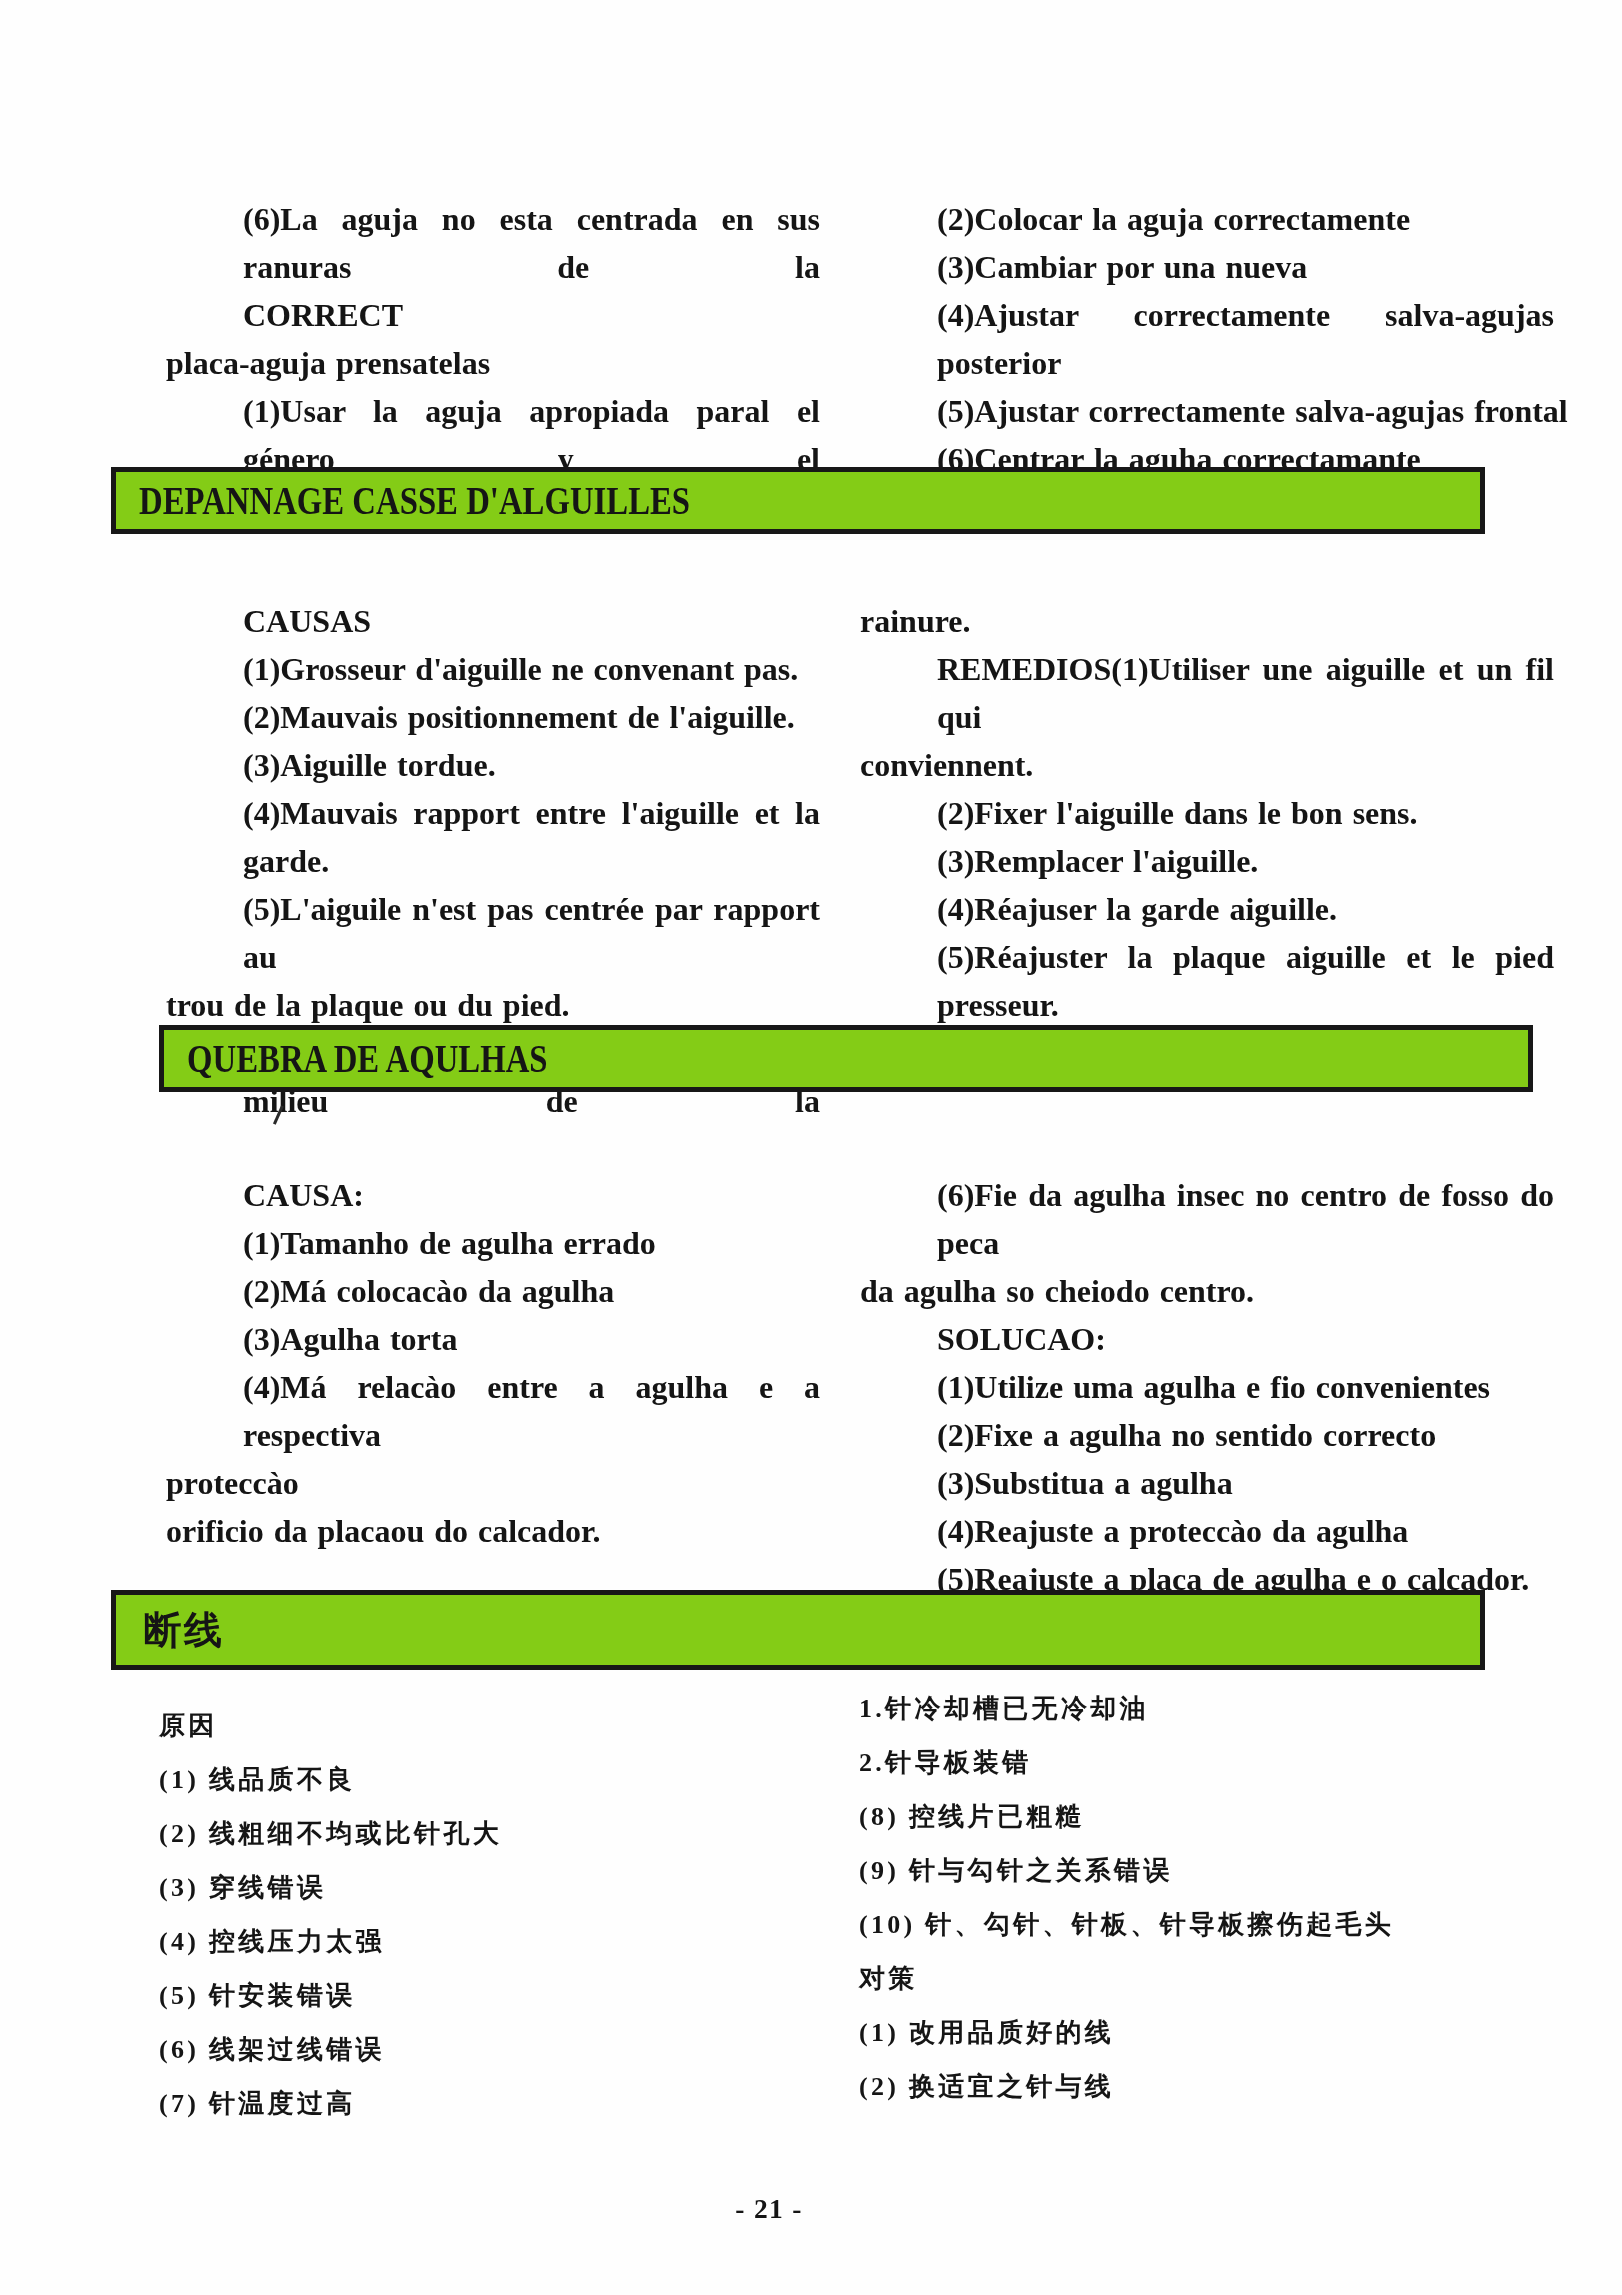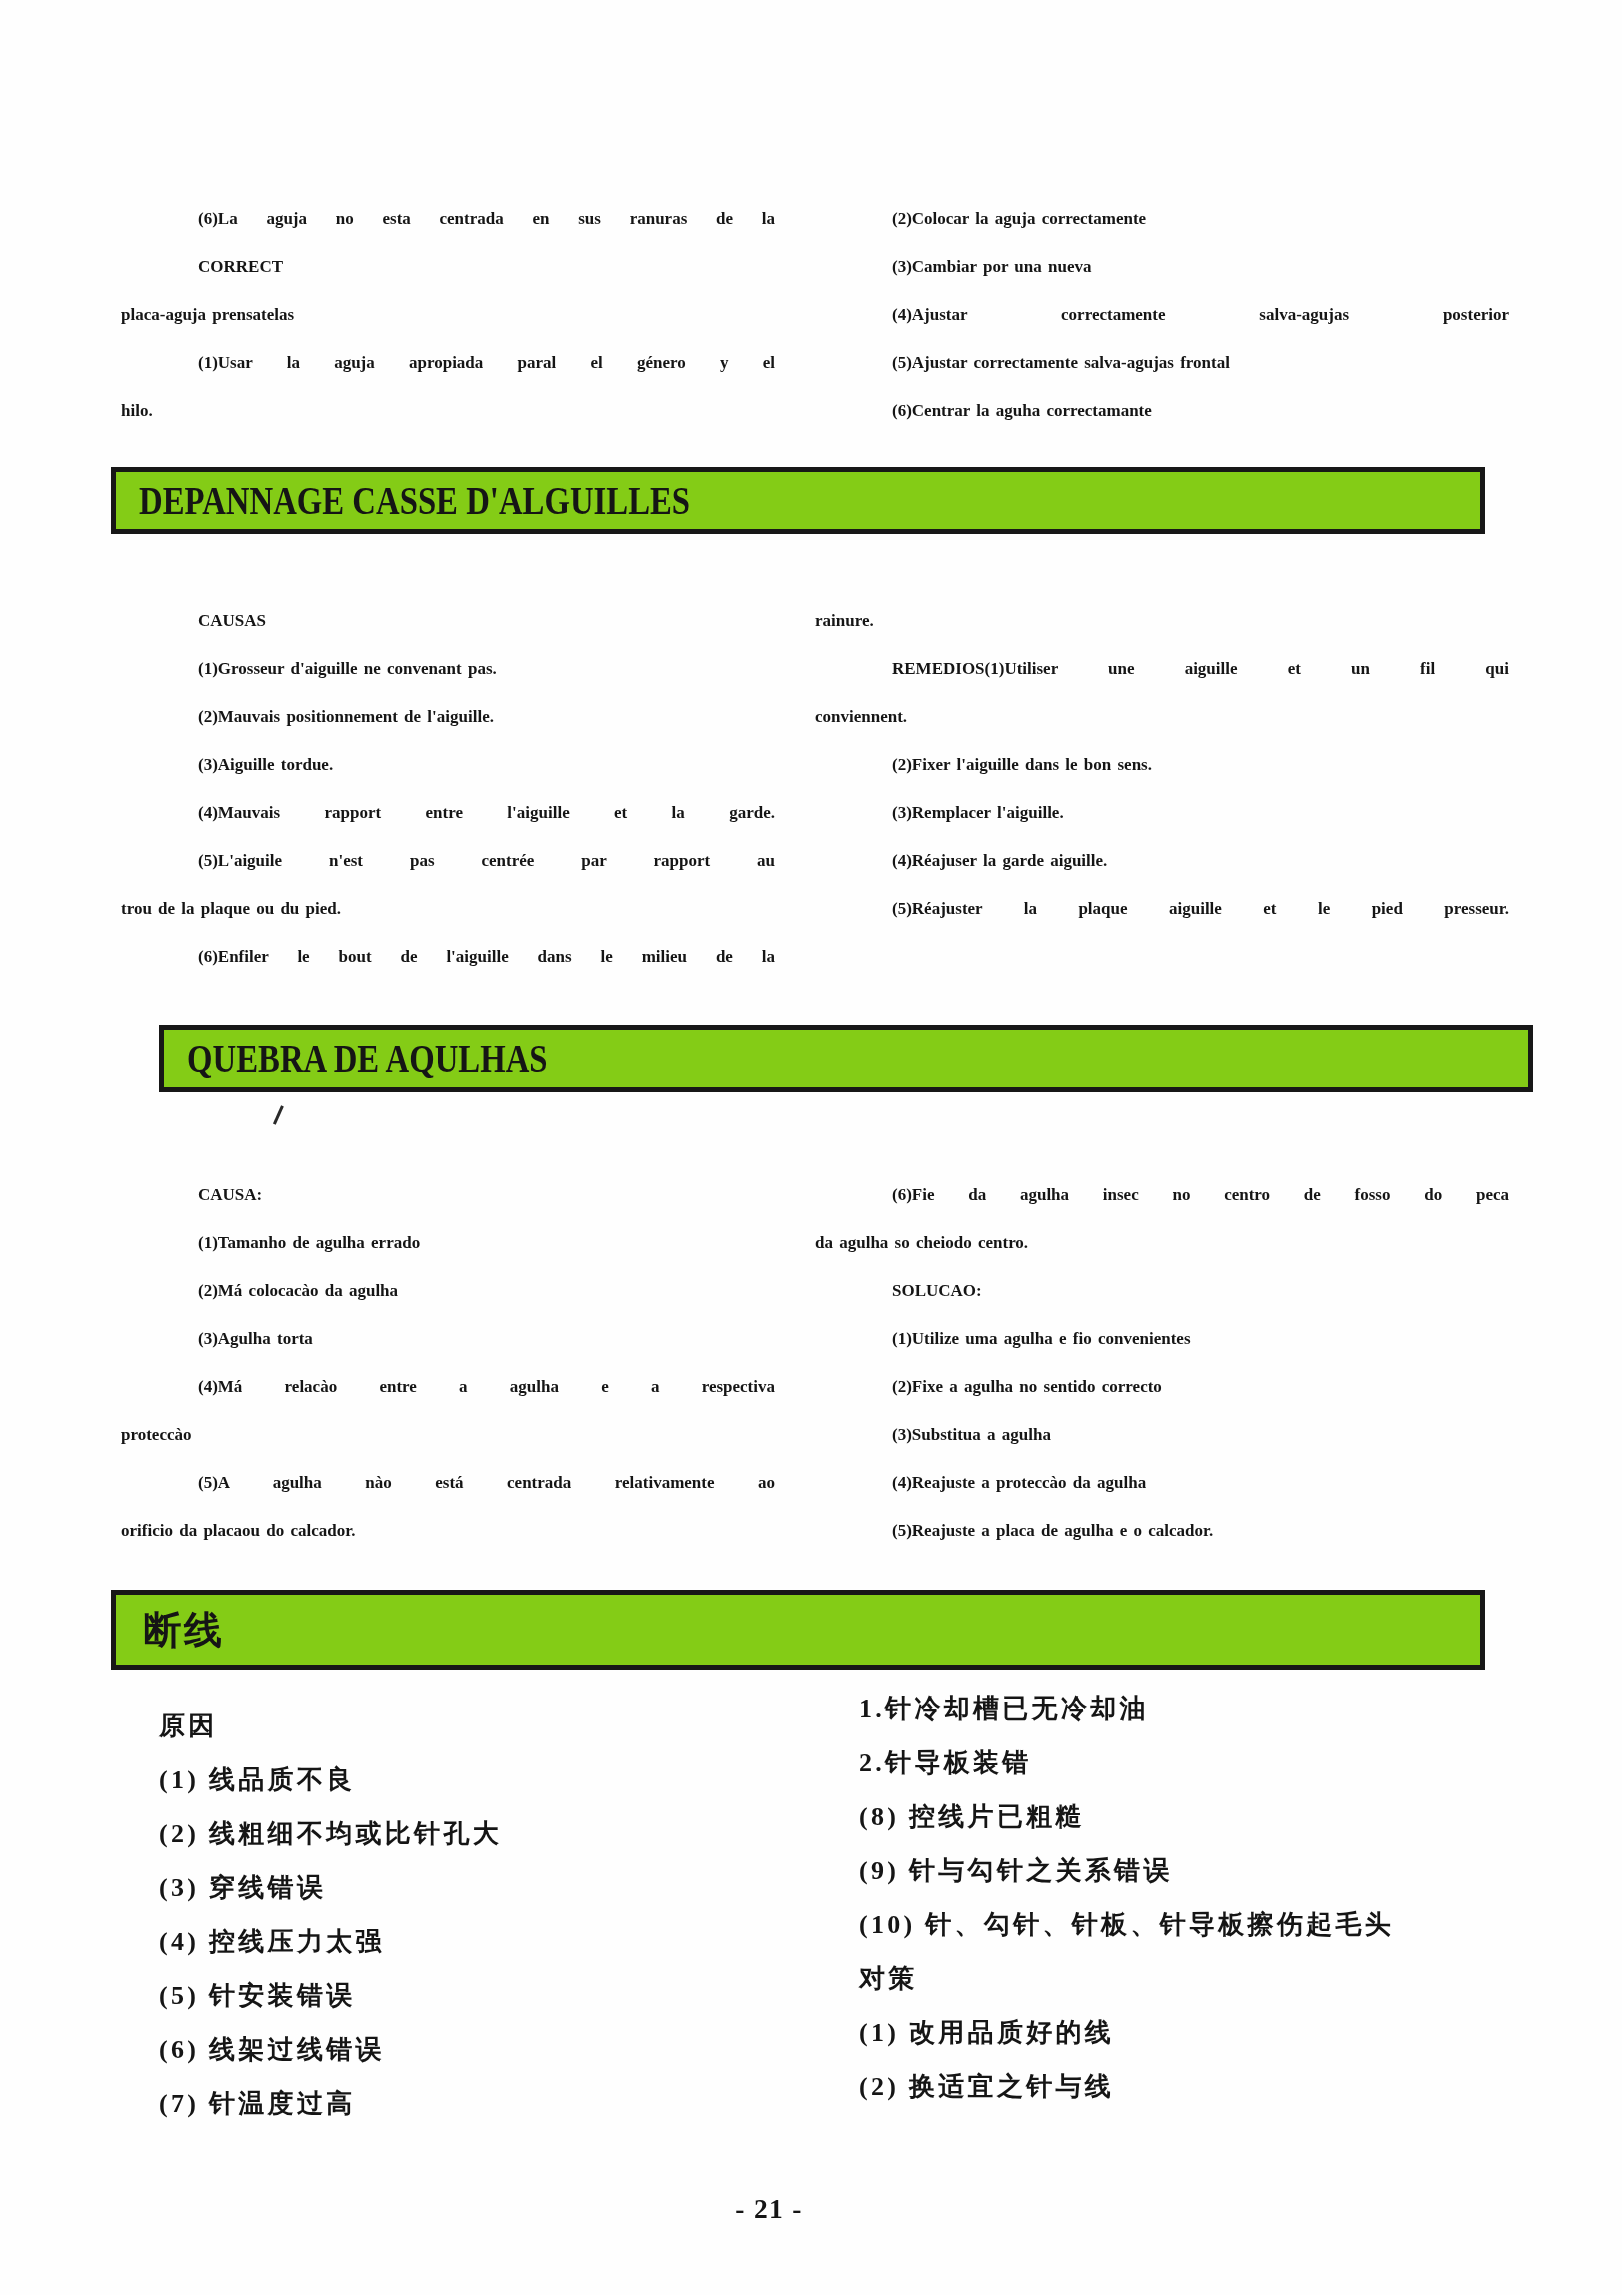--- a/index.html
+++ b/index.html
@@ -7,21 +7,21 @@
     position: relative;
     width: 1623px;
     height: 2295px;
     background: #fefefe;
     font-family: "Liberation Serif", "DejaVu Serif", serif;
     color: #151515;
     font-weight: 700;
     overflow: hidden;
   }
   .col { position: absolute; }
-  .latin { font-size: 17px; word-spacing: 2px; }
+  .latin { font-size: 32px; word-spacing: 2px; margin-left: 45px; }
   .latin .line { line-height: 48px; white-space: nowrap; }
   .latin .line.justify { white-space: normal; text-align: justify; text-align-last: justify; }
   .line.indent { padding-left: 77px; }
   .ruled-box {
     position: absolute;
     left: 111px;
     width: 1374px;
     border: 5.9px solid #171717;
     box-sizing: border-box;
     background: #84cc16;
@@ -112,21 +112,20 @@
 
   <div class="speck"></div>
 
   <div class="col latin" style="left:121px; top:1171px; width:654px;">
       <div class="line indent">CAUSA:</div>
       <div class="line indent">(1)Tamanho de agulha errado</div>
       <div class="line indent">(2)Má colocacào da agulha</div>
       <div class="line indent">(3)Agulha torta</div>
       <div class="line indent justify">(4)Má relacào entre a agulha e a respectiva</div>
       <div class="line">proteccào</div>
-      <div class="line indent justify">(5)A agulha nào está centrada relativamente ao</div>
       <div class="line">orificio da placaou do calcador.</div>
     </div>
   <div class="col latin" style="left:815px; top:1171px; width:694px;">
       <div class="line indent justify">(6)Fie da agulha insec no centro de fosso do peca</div>
       <div class="line">da agulha so cheiodo centro.</div>
       <div class="line indent">SOLUCAO:</div>
       <div class="line indent">(1)Utilize uma agulha e fio convenientes</div>
       <div class="line indent">(2)Fixe a agulha no sentido correcto</div>
       <div class="line indent">(3)Substitua a agulha</div>
       <div class="line indent">(4)Reajuste a proteccào da agulha</div>

